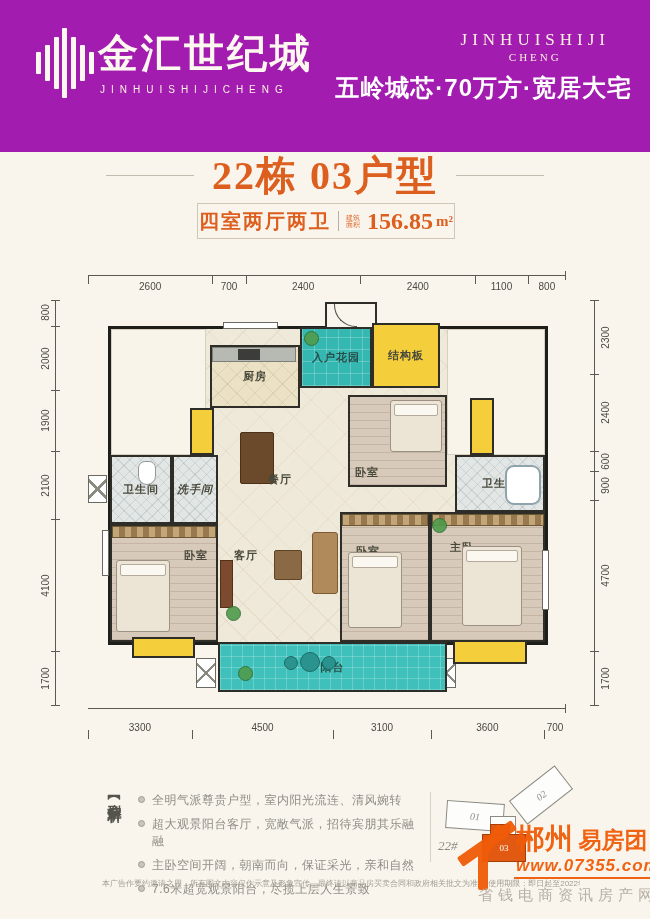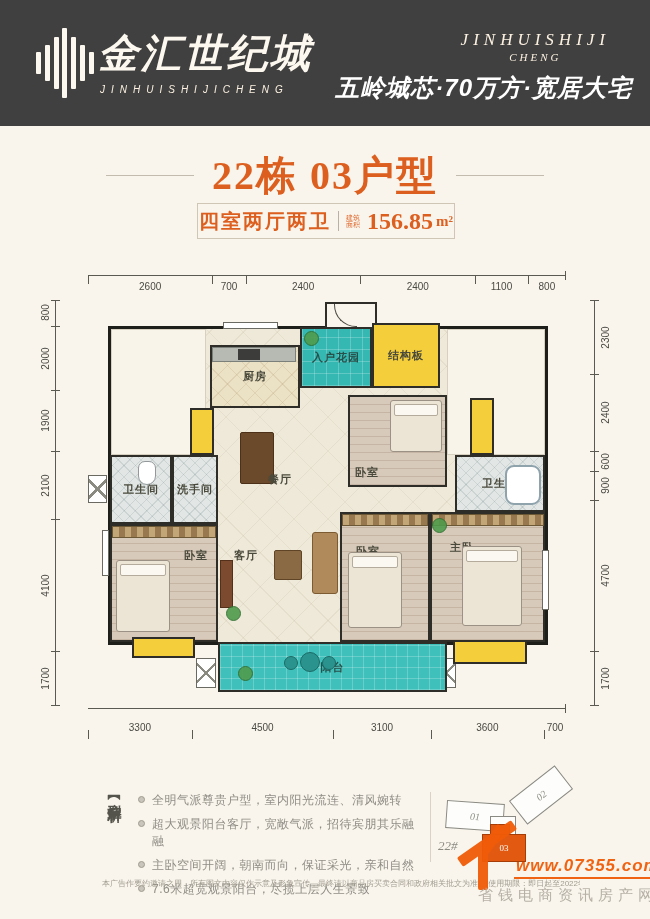--- a/index.html
+++ b/index.html
@@ -1,20 +1,20 @@
 <!DOCTYPE html>
 <html><head>
 <meta charset="utf-8">
 <style>
   html,body{margin:0;padding:0;background:#e8e4da;}
   #page{position:relative;width:650px;height:919px;margin:0 auto;background:#f9f5ec;
         font-family:"Liberation Sans",sans-serif;overflow:hidden;}
 
   
-  #header{position:absolute;left:0;top:0;width:650px;height:126px;background:#404040;font-style:italic;}
+  #header{position:absolute;left:0;top:0;width:650px;height:152px;background:#a21caf;}
   #logo-icon{position:absolute;left:36px;top:24px;width:58px;height:78px;display:flex;
              align-items:center;justify-content:space-between;}
   #logo-icon i{display:block;width:5px;background:#fdf8ef;border-radius:1px;}
   #logo-cn{position:absolute;left:98px;top:26px;font-size:40px;font-weight:bold;color:#fdf8ef;
            letter-spacing:3px;font-family:"Liberation Sans",sans-serif;}
   #logo-en{position:absolute;left:100px;top:84px;font-size:10px;color:#fdf2e2;letter-spacing:6px;text-align:center;}
   #brand-en{position:absolute;right:40px;top:30px;text-align:center;color:#fdf2e2;
             font-family:"Liberation Serif",serif;}
   #brand-en .l1{font-size:17px;letter-spacing:5px;}
   #brand-en .l2{font-size:11px;letter-spacing:3px;margin-top:1px;}
@@ -88,21 +88,21 @@
                      repeating-linear-gradient(-45deg,rgba(150,120,70,.14) 0 1px,transparent 1px 13px);}
   #room-kitchen{left:122px;top:47px;width:90px;height:63px;}
   #room-garden{left:212px;top:29px;width:72px;height:61px;}
   #room-slab{left:284px;top:25px;width:68px;height:65px;}
   #room-bedroom-top{left:260px;top:97px;width:99px;height:92px;align-items:flex-end;justify-content:flex-start;padding:5px;}
   #room-bath-right{left:367px;top:157px;width:90px;height:57px;}
   #room-master{left:342px;top:214px;width:115px;height:130px;align-items:flex-start;justify-content:flex-start;padding:26px 0 0 18px;}
   #room-bedroom-mid{left:252px;top:214px;width:90px;height:130px;align-items:flex-start;justify-content:flex-start;padding:30px 0 0 14px;}
   #room-bedroom-left{left:22px;top:226px;width:108px;height:118px;align-items:flex-start;justify-content:flex-end;padding:22px 8px 0 0;}
   #room-bath-left{left:22px;top:157px;width:62px;height:69px;}
-  #room-washroom{left:84px;top:157px;width:46px;height:69px;}
+  #room-washroom{left:84px;top:157px;width:46px;height:69px;font-style:italic;}
   #room-balcony{left:130px;top:344px;width:229px;height:50px;background-color:#3fc0ba;
     background-image:repeating-linear-gradient(0deg,rgba(255,255,255,.22) 0 1px,transparent 1px 11px),
                      repeating-linear-gradient(90deg,rgba(255,255,255,.22) 0 1px,transparent 1px 11px);}
   #room-balcony .rlabel{color:#27504b;}
   .ylw{position:absolute;background:#f5cf3b;border:2px solid #2e2d27;box-sizing:border-box;z-index:2;}
   #ac-top-right{left:382px;top:100px;width:24px;height:57px;}
   #ac-left{left:102px;top:110px;width:24px;height:47px;}
   #flower-left{left:44px;top:339px;width:63px;height:21px;}
   #flower-right{left:365px;top:342px;width:74px;height:24px;}
   .acx{position:absolute;background:#fff;border:1px solid #6a6a62;box-sizing:border-box;z-index:1;
@@ -438,19 +438,23 @@
     <div id="kp-03" class="kp-block">03</div>
     <div id="kp-name">22#</div>
   </div>
 
   <div id="watermark">
     <div id="wm-icon">
       <div class="a1"></div>
         <div class="a2"></div>
         <div class="a3"></div>
     </div>
+    <div id="wm-text">
+      <span class="b1">郴州</span>
+      <span class="b2">易房团</span>
+    </div>
     <div id="wm-url">www.07355.com</div>
     <div id="wm-slogan">省钱电商资讯房产网</div>
   </div>
 
   <div id="disclaimer">本广告作要约邀请之用，所有图文内容仅作示意及形象宣传，最终请以商品房买卖合同和政府相关批文为准。[使用期限：即日起至2022年5月30日]</div>
 
 </div>
 
 </body></html>

